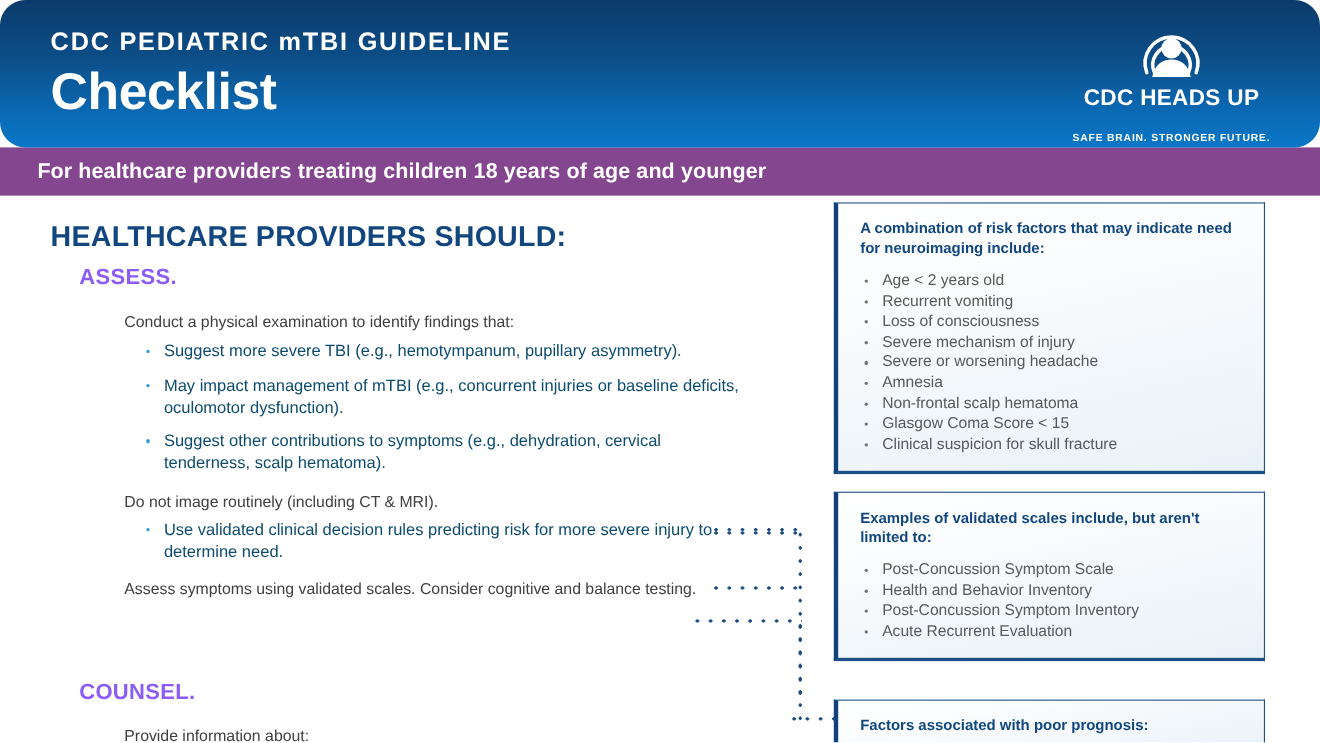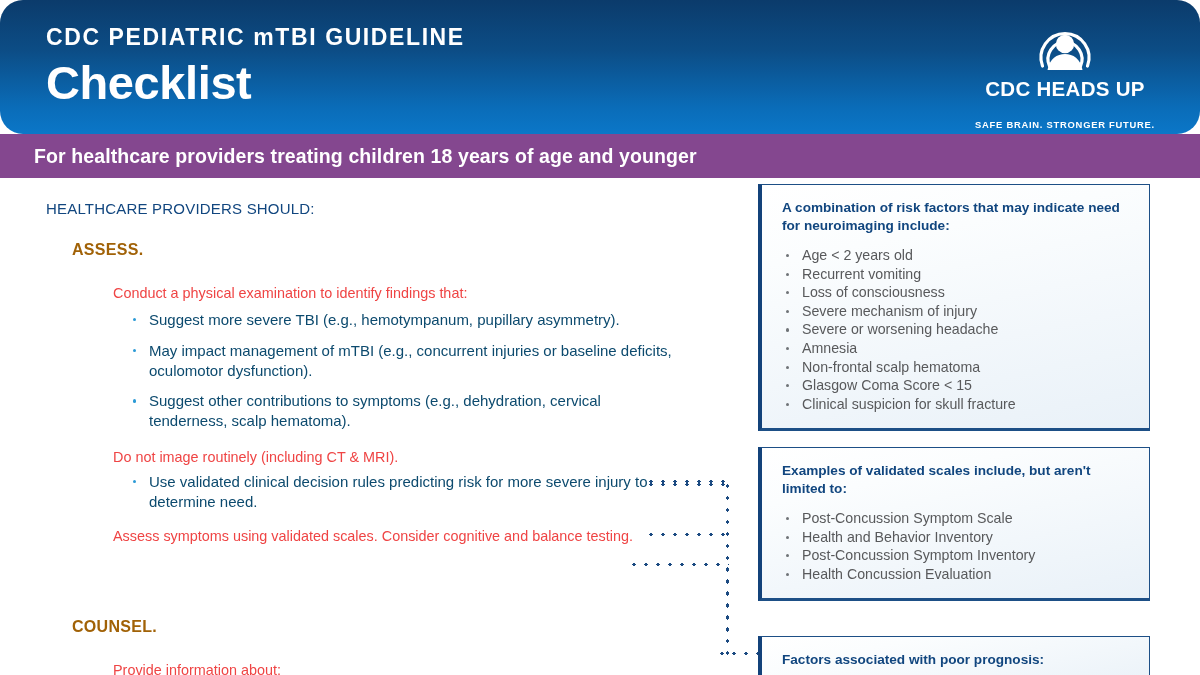--- a/index.html
+++ b/index.html
@@ -115,42 +115,42 @@
     top: 0;
     width: 720px;
     height: 497px;
   }
 
   .section-head {
     position: absolute;
     left: 46px;
     top: 22px;
     color: #11467f;
-    font-size: 15px;
-    font-weight: normal;
+    font-size: 26px;
+    font-weight: bold;
     letter-spacing: 0.2px;
     white-space: nowrap;
   }
 
   .sub-head {
     position: absolute;
     left: 72px;
-    color: #a16207;
-    font-size: 16px;
+    color: #8b5cf6;
+    font-size: 20px;
     font-weight: bold;
     letter-spacing: 0.3px;
     white-space: nowrap;
   }
   .sub-head.assess  { top: 63px; }
   .sub-head.counsel { top: 440px; }
 
   .para {
     position: absolute;
     left: 113px;
-    color: #ef4444;
+    color: #404040;
     font-size: 14.4px;
     line-height: 19.8px;
     width: 560px;
   }
 
   .blist {
     position: absolute;
     left: 131px;
     width: 545px;
   }
@@ -311,21 +311,21 @@
         <div class="callout-li">Clinical suspicion for skull fracture</div>
       </div>
     </div>
 
     <div class="callout" id="box-scales">
       <div class="callout-title">Examples of validated scales include, but aren't limited to:</div>
       <div class="callout-list">
         <div class="callout-li">Post-Concussion Symptom Scale</div>
         <div class="callout-li">Health and Behavior Inventory</div>
         <div class="callout-li">Post-Concussion Symptom Inventory</div>
-        <div class="callout-li">Health Concussion Evaluation</div>
+        <div class="callout-li">Acute Recurrent Evaluation</div>
       </div>
     </div>
 
     <div class="callout" id="box-prog">
       <div class="callout-title">Factors associated with poor prognosis:</div>
     </div>
 
   </div>
 </div>
 

